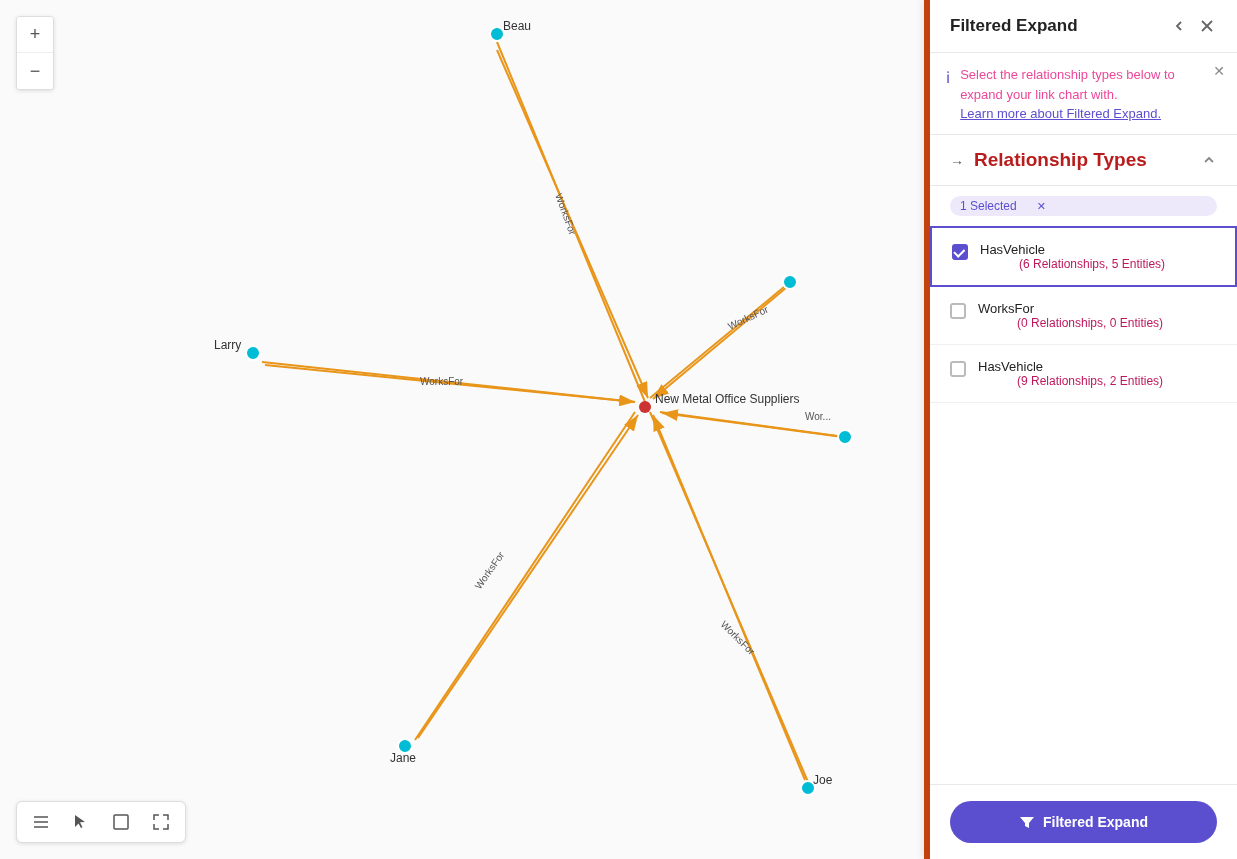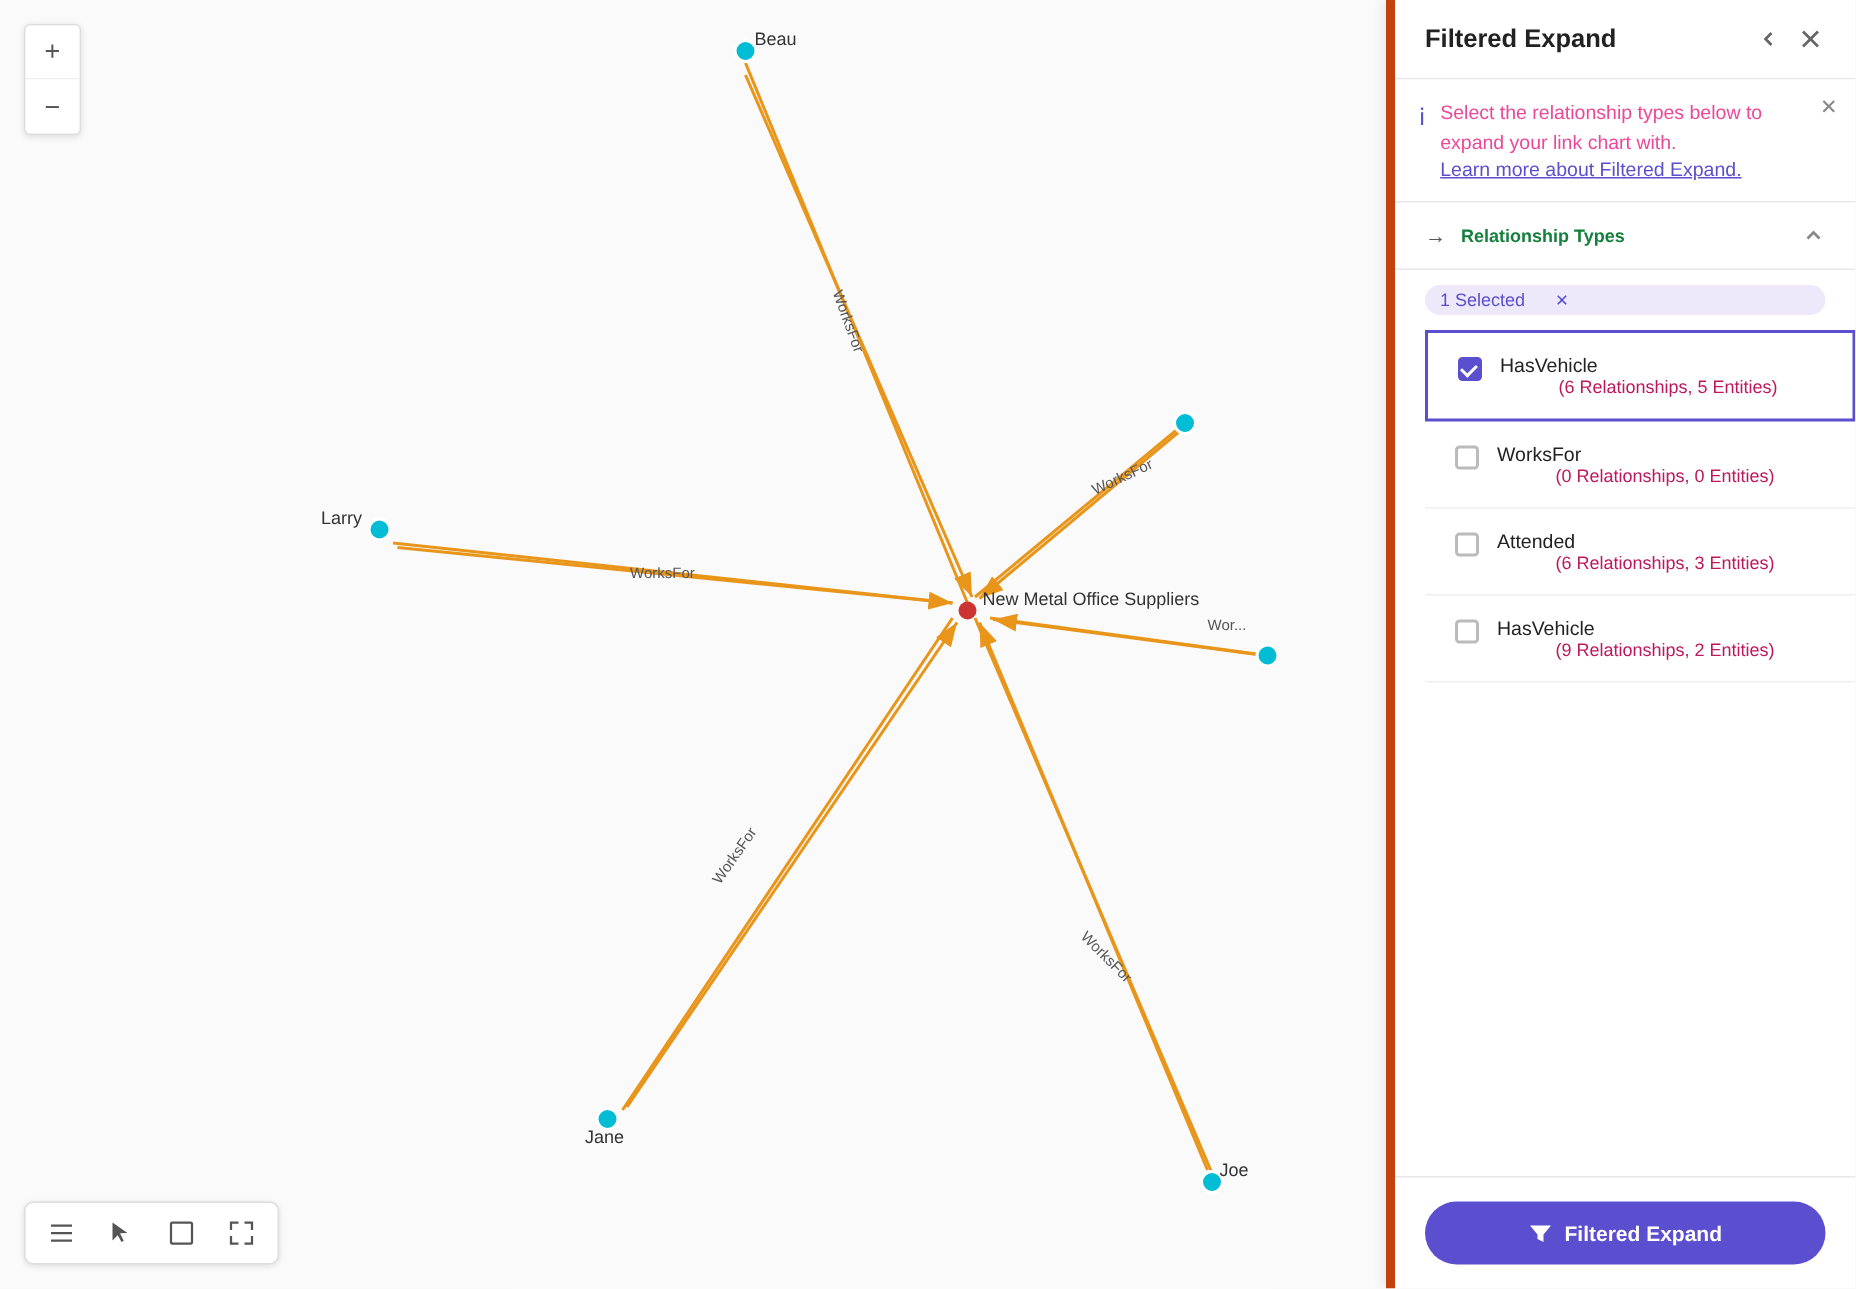--- a/index.html
+++ b/index.html
@@ -161,23 +161,23 @@
       justify-content: space-between;
       background: white;
     }
     .section-header-left {
       display: flex; align-items: center; gap: 10px;
     }
     .arrow-icon {
       color: #555; font-size: 14px;
     }
     #section-title {
-      font-size: 12px;
+      font-size: 19px;
       font-weight: 600;
-      color: #15803d;
+      color: #b91c1c;
     }
     .collapse-icon {
       color: #888; font-size: 12px;
     }
 
     
     #selected-badge {
       display: inline-flex;
       align-items: center;
       gap: 20px;
@@ -194,21 +194,20 @@
       font-size: 11px;
       color: #5b4fcf;
       background: none; border: none;
       display: flex; align-items: center;
     }
 
     
     #rel-list {
       flex: 1;
       overflow-y: auto;
-      padding-left: 20px;
     }
     .rel-item {
       display: flex;
       align-items: flex-start;
       gap: 12px;
       padding: 14px 20px;
       border-bottom: 1px solid #f0f0f0;
       cursor: pointer;
     }
     .rel-item.selected {
@@ -429,27 +428,20 @@
       </div>
 
       <div class="rel-item">
         <div class="rel-unchecked"></div>
         <div>
           <div class="rel-name">WorksFor</div>
           <div class="rel-meta">(0 Relationships, 0 Entities)</div>
         </div>
       </div>
 
-      <div class="rel-item">
-        <div class="rel-unchecked"></div>
-        <div>
-          <div class="rel-name">Attended</div>
-          <div class="rel-meta">(6 Relationships, 3 Entities)</div>
-        </div>
-      </div>
 
       <div class="rel-item">
         <div class="rel-unchecked"></div>
         <div>
           <div class="rel-name">HasVehicle</div>
           <div class="rel-meta">(9 Relationships, 2 Entities)</div>
         </div>
       </div>
     </div>
   </div>

